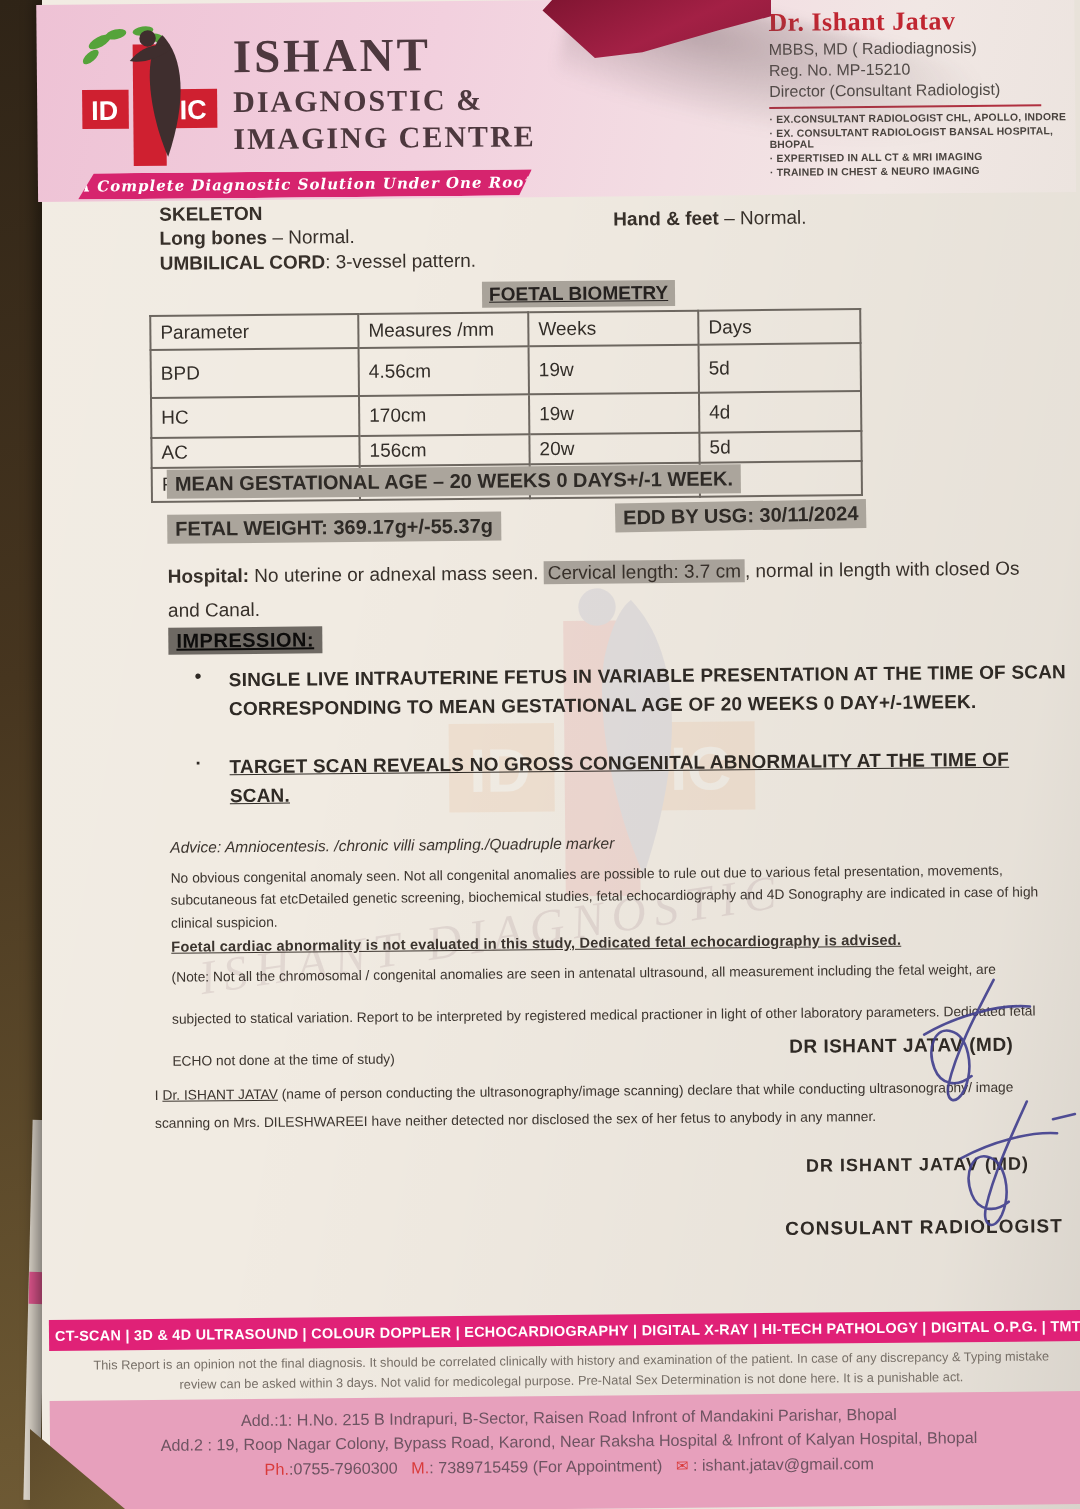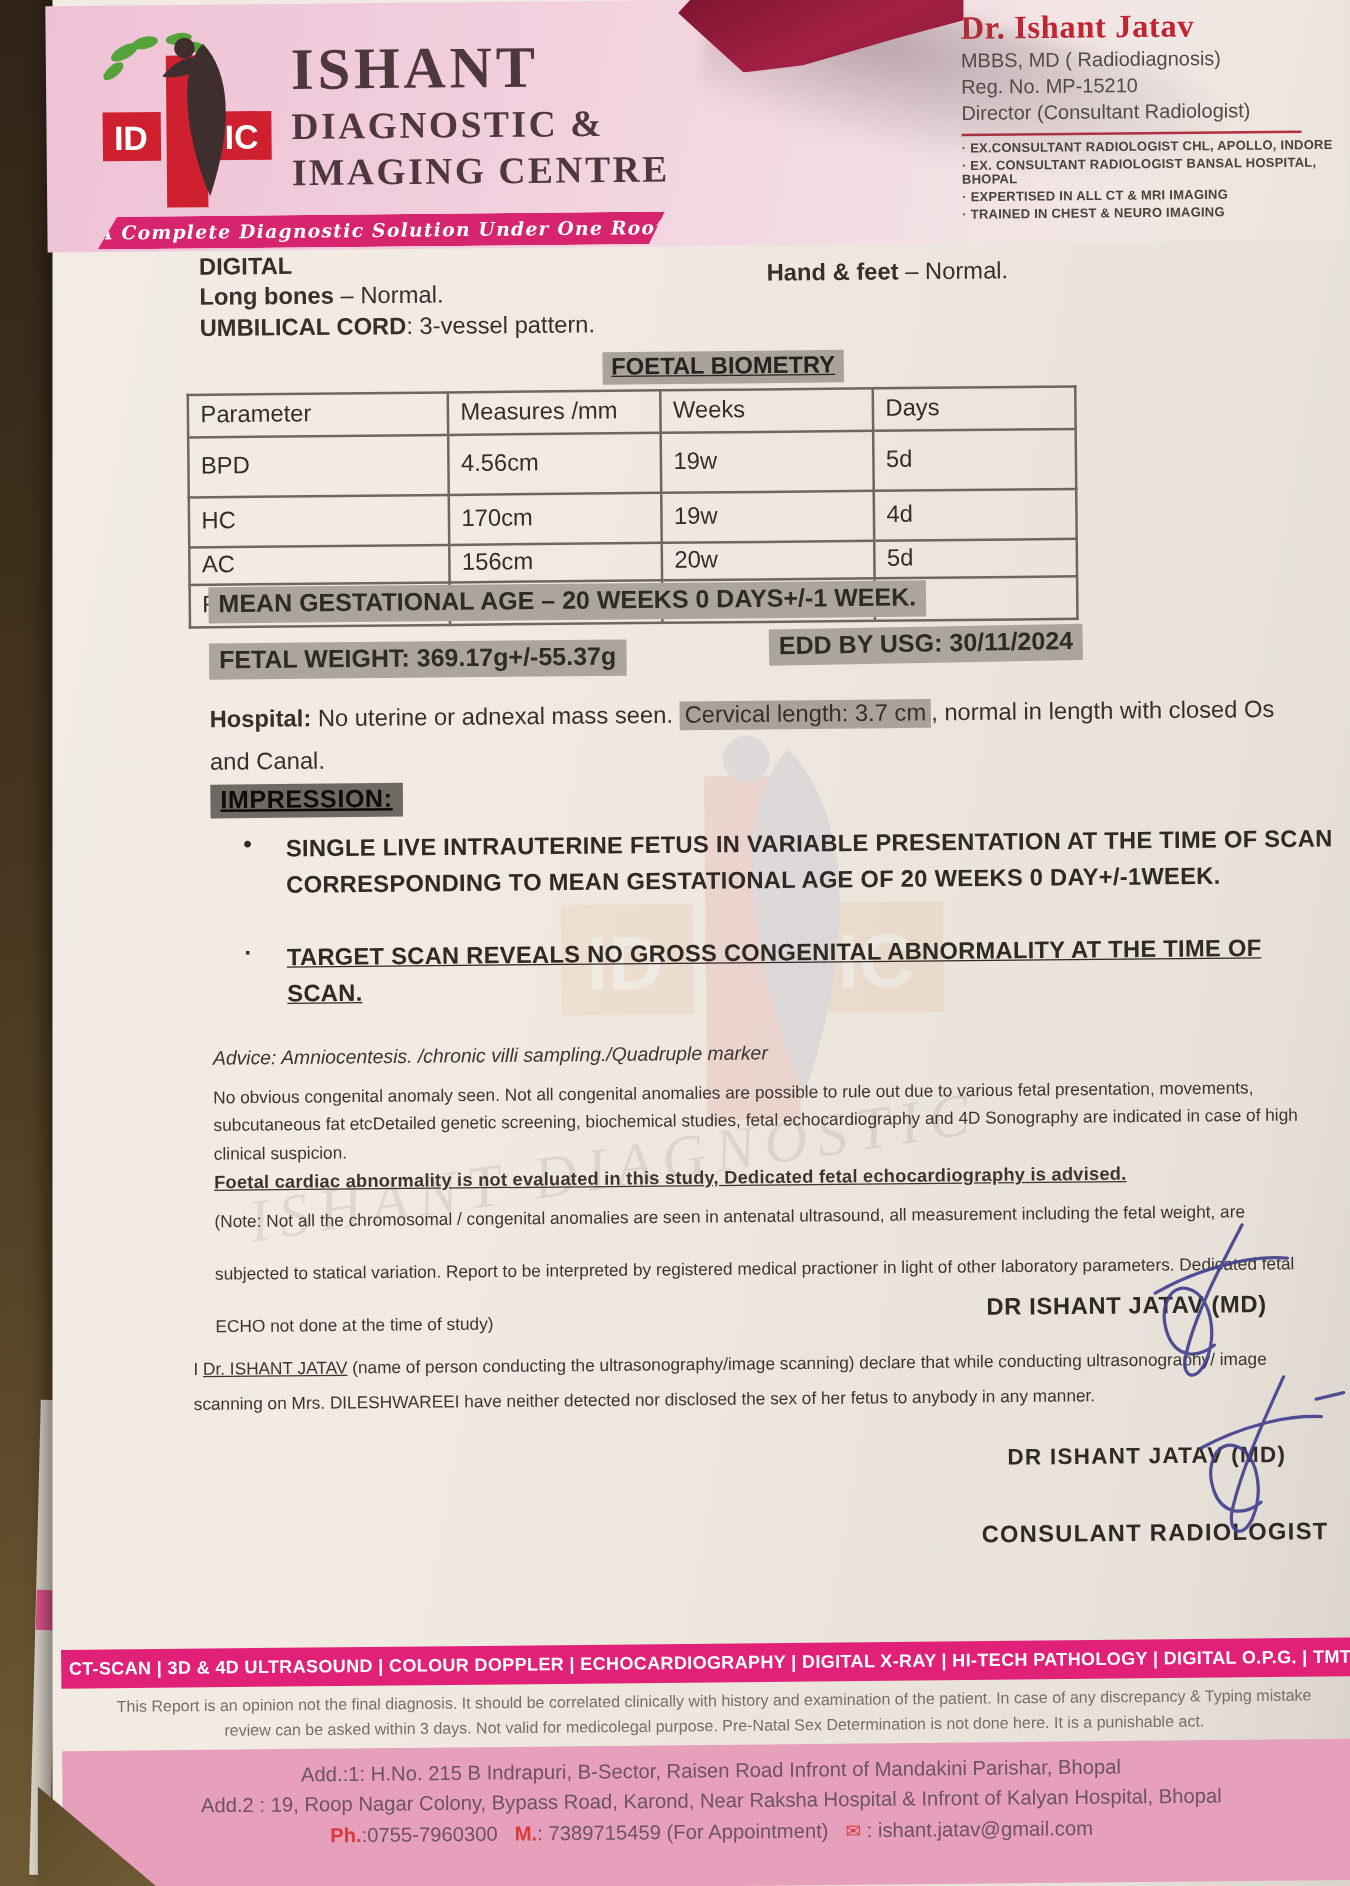--- a/index.html
+++ b/index.html
@@ -119,21 +119,21 @@
   .services-bar span{color:#fff;font-weight:bold;font-size:14.4px;letter-spacing:.3px;white-space:nowrap;}
   .disclaimer{
     position:absolute;left:36px;right:30px;top:1351px;text-align:center;
     font-size:12.8px;line-height:1.6;color:#776f67;
   }
   .address-band{
     position:absolute;left:0;right:0;top:1396px;bottom:0;background:#e7a0bc;
     text-align:center;color:#6d5361;padding-top:9px;
   }
   .address-band .aline{font-size:16.2px;line-height:1.5;}
-  .address-band .red{color:#d93a3a;font-weight:bold;}
+  .address-band .red{color:#d93a3a;font-weight:normal;}
   .address-band .env{color:#d93a3a;font-size:15px;}
 </style>
 </head>
 <body>
 
 <div class="sheet-edge"></div>
 <div class="sheet-pink-mark"></div>
 
 <div class="paper">
   <div class="content">
@@ -187,21 +187,21 @@
       <rect x="6" y="45" width="31" height="26" fill="#e07a2c"></rect>
       <rect x="65" y="45" width="31" height="26" fill="#e07a2c"></rect>
       <text x="21" y="65" text-anchor="middle" font-family="Liberation Sans, sans-serif" font-size="18" font-weight="bold" fill="#fff">ID</text>
       <text x="80" y="65" text-anchor="middle" font-family="Liberation Sans, sans-serif" font-size="18" font-weight="bold" fill="#fff">IC</text>
       <path d="M60,9 C74,24 76,52 63,90 C55,72 49,44 52,26 C54,17 57,11 60,9 Z" fill="#4a55a0"></path>
       <circle cx="50" cy="11" r="5.5" fill="#4a55a0"></circle>
     </svg>
     <div class="wm-text">ISHANT DIAGNOSTIC</div>
 
     <div class="abs rpt skel">
-      <div><span class="b">DIGITAL</span></div>
+      <div><span class="b">SKELETON</span></div>
       <div><span class="b">Long bones</span><span> – Normal.</span></div>
       <div><span class="b">UMBILICAL CORD</span><span>: 3-vessel pattern.</span></div>
     </div>
 
     <div class="abs rpt handfeet">
       <span class="skel b" style="font-weight:bold">Hand &amp; feet</span><span> – Normal.</span>
     </div>
 
     <div class="abs biom-title">FOETAL BIOMETRY</div>
 

